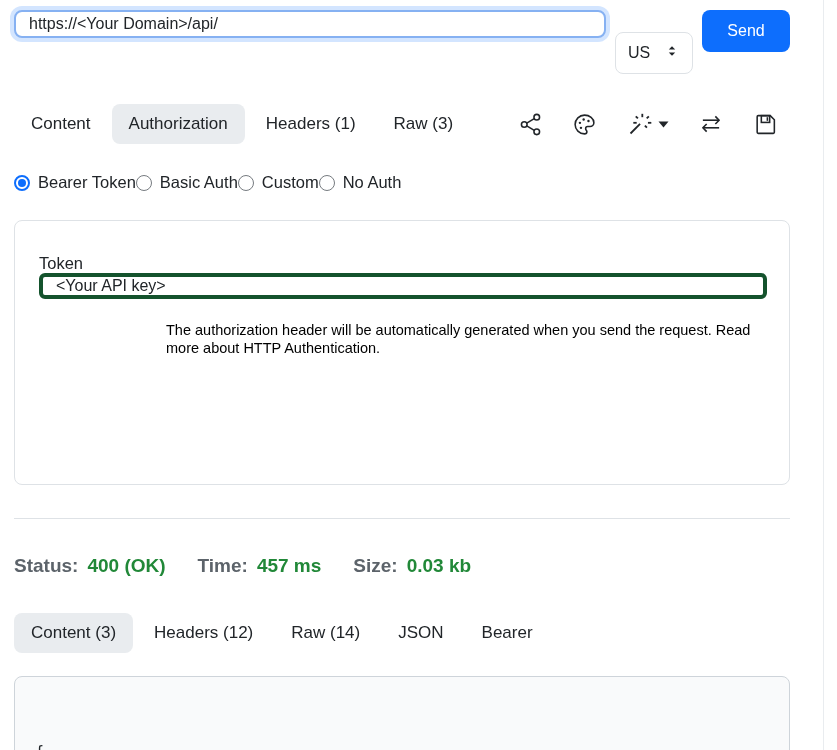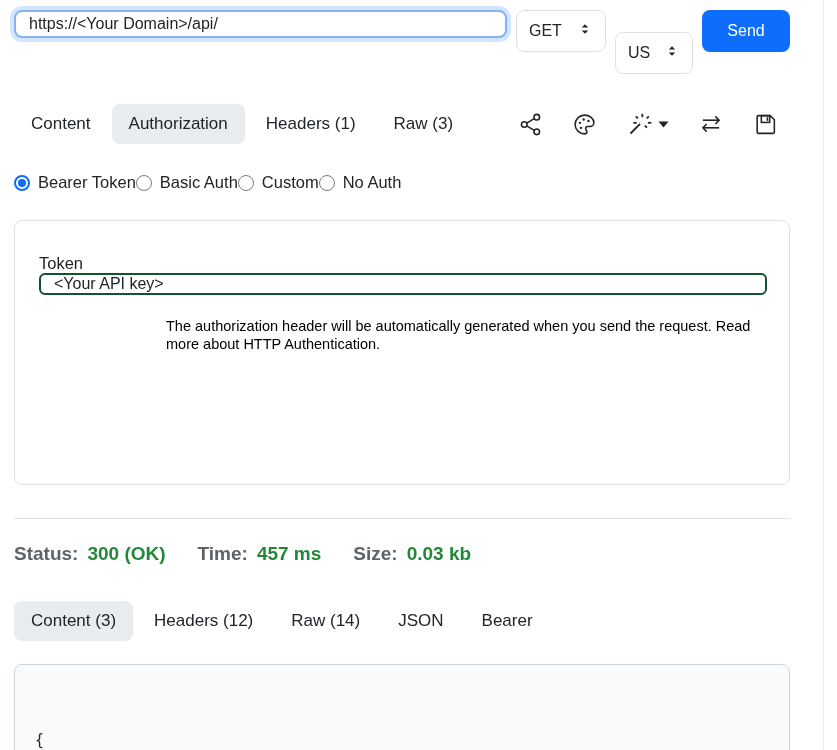--- a/index.html
+++ b/index.html
@@ -98,40 +98,40 @@
     border: 1px solid #dee2e6;
     border-radius: 8px;
     height: 265px;
     padding: 25px 22px 0 24px;
   }
   .token-row { display: flex; flex-direction: column; }
   .token-label { width: 127px; flex: none; font-size: 16.5px; padding-top: 8px; }
   .token-input {
     flex: 1;
     height: 38px;
-    border: 2px solid #14532d;
+    border: 4px solid #14532d;
     border-radius: 6px;
     padding: 0 13px;
     font-size: 16px;
     font-family: inherit;
     color: #212529;
     outline: none;
   }
   .help-text {
     margin: 22px 0 0 127px;
     font-size: 14.5px;
     line-height: 18px;
     color: #000000;
     max-width: 590px;
   }
 
   .divider { border: none; border-top: 1px solid #dee2e6; margin: 33px 0 0 0; }
 
   
-  .status-row { display: flex; align-items: center; margin-top: 24px; font-size: 19px; font-weight: 600; }
+  .status-row { display: flex; align-items: center; margin-top: 36px; font-size: 19px; font-weight: 600; }
   .status-label { color: #5c636a; margin-right: 9px; }
   .status-value { color: #218838; margin-right: 32px; }
 
   
   .response-tabs { display: flex; align-items: center; margin-top: 36px; }
 
   
   .code-block {
     margin-top: 23px;
     border: 1px solid #ced4da;
@@ -148,29 +148,20 @@
   }
   .code-line { min-height: 25px; }
 </style>
 </head>
 <body>
 
 <div class="page">
 
   <div class="request-bar">
     <input class="url-input" type="text" value="https://&lt;Your Domain&gt;/api/" style="">
-    <div class="select-box select-method">
-      <span>GET</span>
-      <span>
-        <svg width="16" height="16" viewBox="0 0 20 20">
-          <path d="M6 8.2 L10 4.2 L14 8.2 Z" fill="#212529"></path>
-          <path d="M6 11.8 L10 15.8 L14 11.8 Z" fill="#212529"></path>
-        </svg>
-      </span>
-    </div>
     <div class="select-box select-region">
       <span>US</span>
       <span>
         <svg width="16" height="16" viewBox="0 0 20 20">
           <path d="M6 8.2 L10 4.2 L14 8.2 Z" fill="#212529"></path>
           <path d="M6 11.8 L10 15.8 L14 11.8 Z" fill="#212529"></path>
         </svg>
       </span>
     </div>
     <button class="send-button">Send</button>
@@ -257,21 +248,21 @@
       <div class="token-label">Token</div>
       <input class="token-input" type="text" value="&lt;Your API key&gt;" style="">
     </div>
     <div class="help-text">The authorization header will be automatically generated when you send the request. Read more about HTTP Authentication.</div>
   </div>
 
   <hr class="divider">
 
   <div class="status-row">
     <span class="status-label">Status:</span>
-    <span class="status-value">300 (OK)</span>
+    <span class="status-value">400 (OK)</span>
     <span class="status-label">Time:</span>
     <span class="status-value">457 ms</span>
     <span class="status-label">Size:</span>
     <span class="status-value">0.03 kb</span>
   </div>
 
   <div class="response-tabs">
     <div class="tab active">Content (3)</div>
     <div class="tab">Headers (12)</div>
     <div class="tab">Raw (14)</div>

